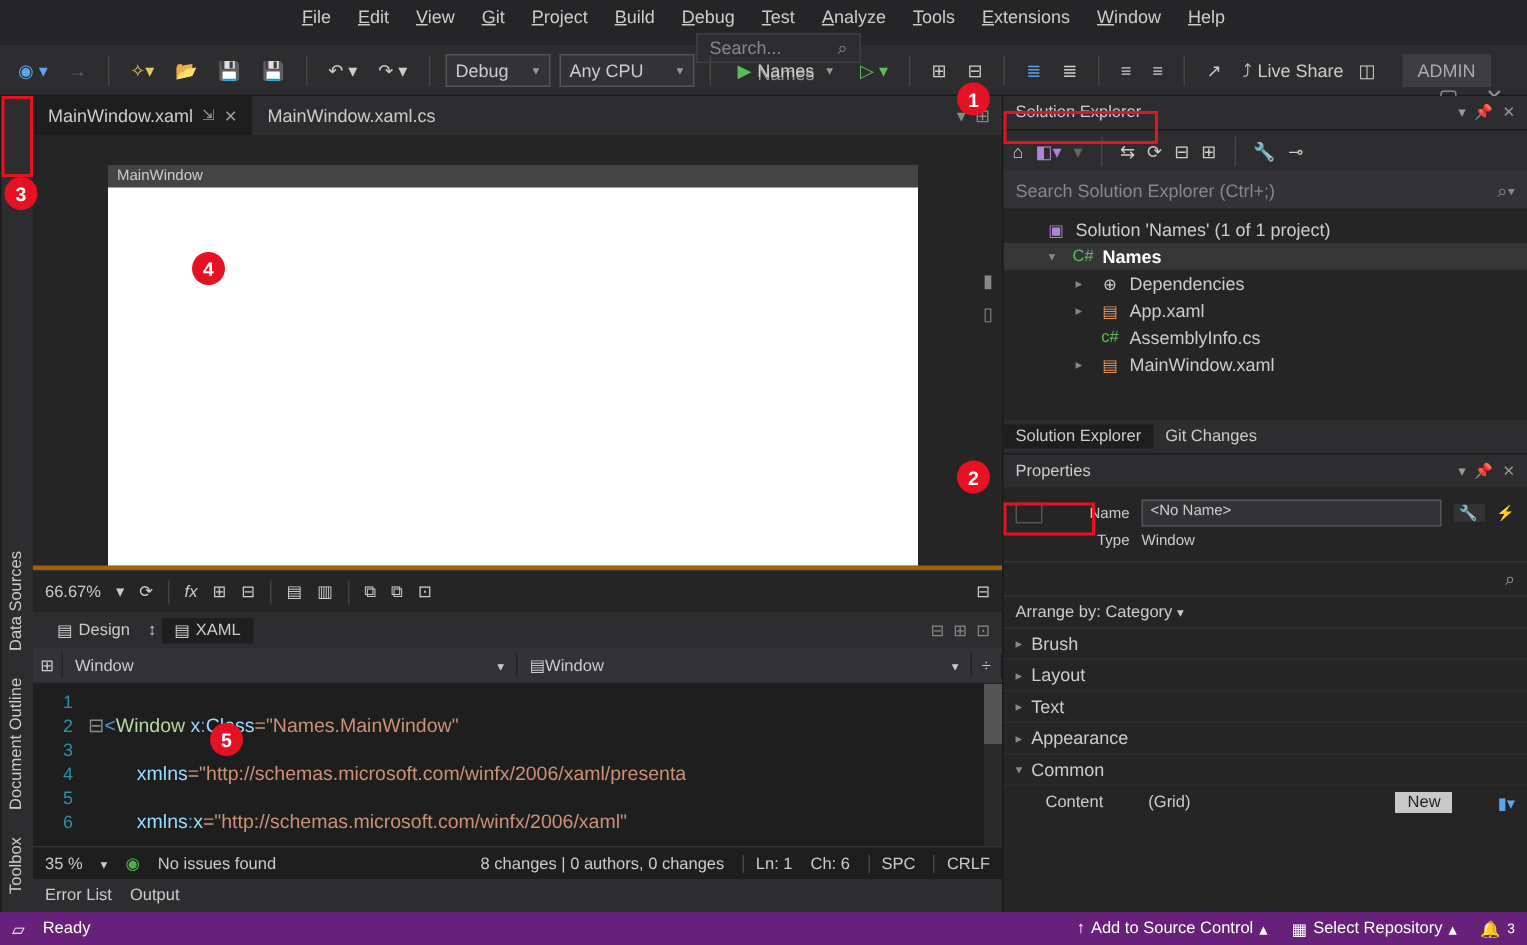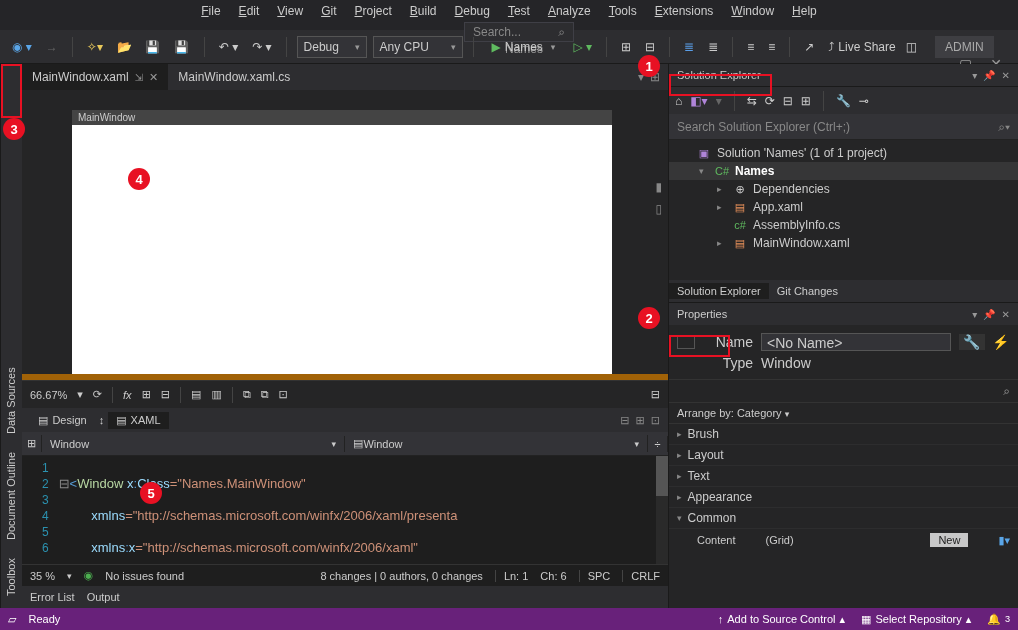--- a/index.html
+++ b/index.html
@@ -29,21 +29,21 @@
 .left-tabs .ltab { padding: 4px 2px; }
 
 .editor-area { flex: 1; display: flex; flex-direction: column; background: #1e1e1e; min-width: 0; }
 .doc-tabs { height: 26px; background: #2d2d30; display: flex; align-items: center; }
 .doc-tab { padding: 4px 10px; display: flex; align-items: center; gap: 6px; height: 100%; }
 .doc-tab.active { background: #1e1e1e; }
 .doc-tab .close { font-size: 11px; color: #999; }
 .pin { font-size: 10px; color: #999; }
 .doc-tabs-right { margin-left: auto; display: flex; gap: 6px; padding-right: 8px; color: #888; }
 
-.designer { height: 290px; background: #252526; position: relative; overflow: hidden; border-bottom: 6px solid #a16207; }
+.designer { height: 290px; background: #252526; position: relative; overflow: hidden; border-bottom: 3px solid #a16207; }
 .canvas { position: absolute; top: 20px; left: 50px; width: 540px; height: 280px; background: #fff; }
 .canvas-title { background: #444; color: #ccc; font-size: 10px; padding: 2px 6px; }
 .designer-tools { position: absolute; right: 6px; top: 90px; display: flex; flex-direction: column; gap: 8px; color: #888; }
 .zoom-bar { height: 28px; background: #252526; display: flex; align-items: center; padding: 0 8px; gap: 10px; border-top: 1px solid #333; font-size: 11px; color: #ccc; }
 .zoom-bar .zb-sep { width: 1px; height: 16px; background: #444; }
 .mode-tabs { height: 24px; background: #2d2d30; display: flex; align-items: center; padding: 0 8px; gap: 4px; font-size: 11px; }
 .mode-tab { padding: 2px 8px; display: flex; align-items: center; gap: 4px; }
 .mode-tab.active { background: #1e1e1e; }
 .context-bar { height: 24px; background: #333337; display: flex; align-items: center; border-bottom: 1px solid #222; }
 .context-dd { flex: 1; padding: 2px 8px; border-right: 1px solid #222; display: flex; align-items: center; font-size: 11px; }
@@ -75,21 +75,21 @@
 .tree-item.selected { background: rgba(255,255,255,0.08); }
 .tree-item .arrow { width: 10px; font-size: 9px; color: #888; }
 .tree-item .ticon { width: 14px; text-align: center; font-size: 11px; }
 .bold { font-weight: bold; color: #fff; }
 .panel-tabs { height: 22px; background: #2d2d30; display: flex; align-items: center; font-size: 11px; }
 .ptab { padding: 2px 8px; }
 .ptab.active { background: #1e1e1e; }
 
 .properties { flex: 1; display: flex; flex-direction: column; border-top: 1px solid #1a1a1a; }
 .prop-top { padding: 6px 8px; background: #252526; }
-.prop-row { display: flex; align-items: center; gap: 8px; padding: 2px 0; font-size: 14px; }
+.prop-row { display: flex; align-items: center; gap: 8px; padding: 2px 0; font-size: 10px; }
 .prop-row .label { width: 50px; color: #ccc; text-align: right; }
 .prop-input { flex: 1; background: #333337; border: 1px solid #555; padding: 1px 5px; color: #ccc; height: 18px; }
 .prop-search { height: 24px; border-top: 1px solid #333; border-bottom: 1px solid #333; display: flex; align-items: center; justify-content: flex-end; padding: 0 8px; color: #999; }
 .arrange { padding: 4px 8px; font-size: 11px; border-bottom: 1px solid #333; }
 .prop-cat { padding: 3px 8px; display: flex; align-items: center; gap: 6px; font-size: 12px; border-bottom: 1px solid rgba(255,255,255,0.04); }
 .prop-cat .arrow { font-size: 9px; color: #888; }
 .prop-content-row { display: flex; align-items: center; padding: 4px 8px 4px 28px; gap: 30px; font-size: 11px; }
 .prop-new { margin-left: auto; background: #c8c8c8; color: #222; padding: 1px 8px; }
 
 .statusbar { height: 22px; background: #68217a; color: #fff; display: flex; align-items: center; padding: 0 8px; font-size: 11px; gap: 12px; }

